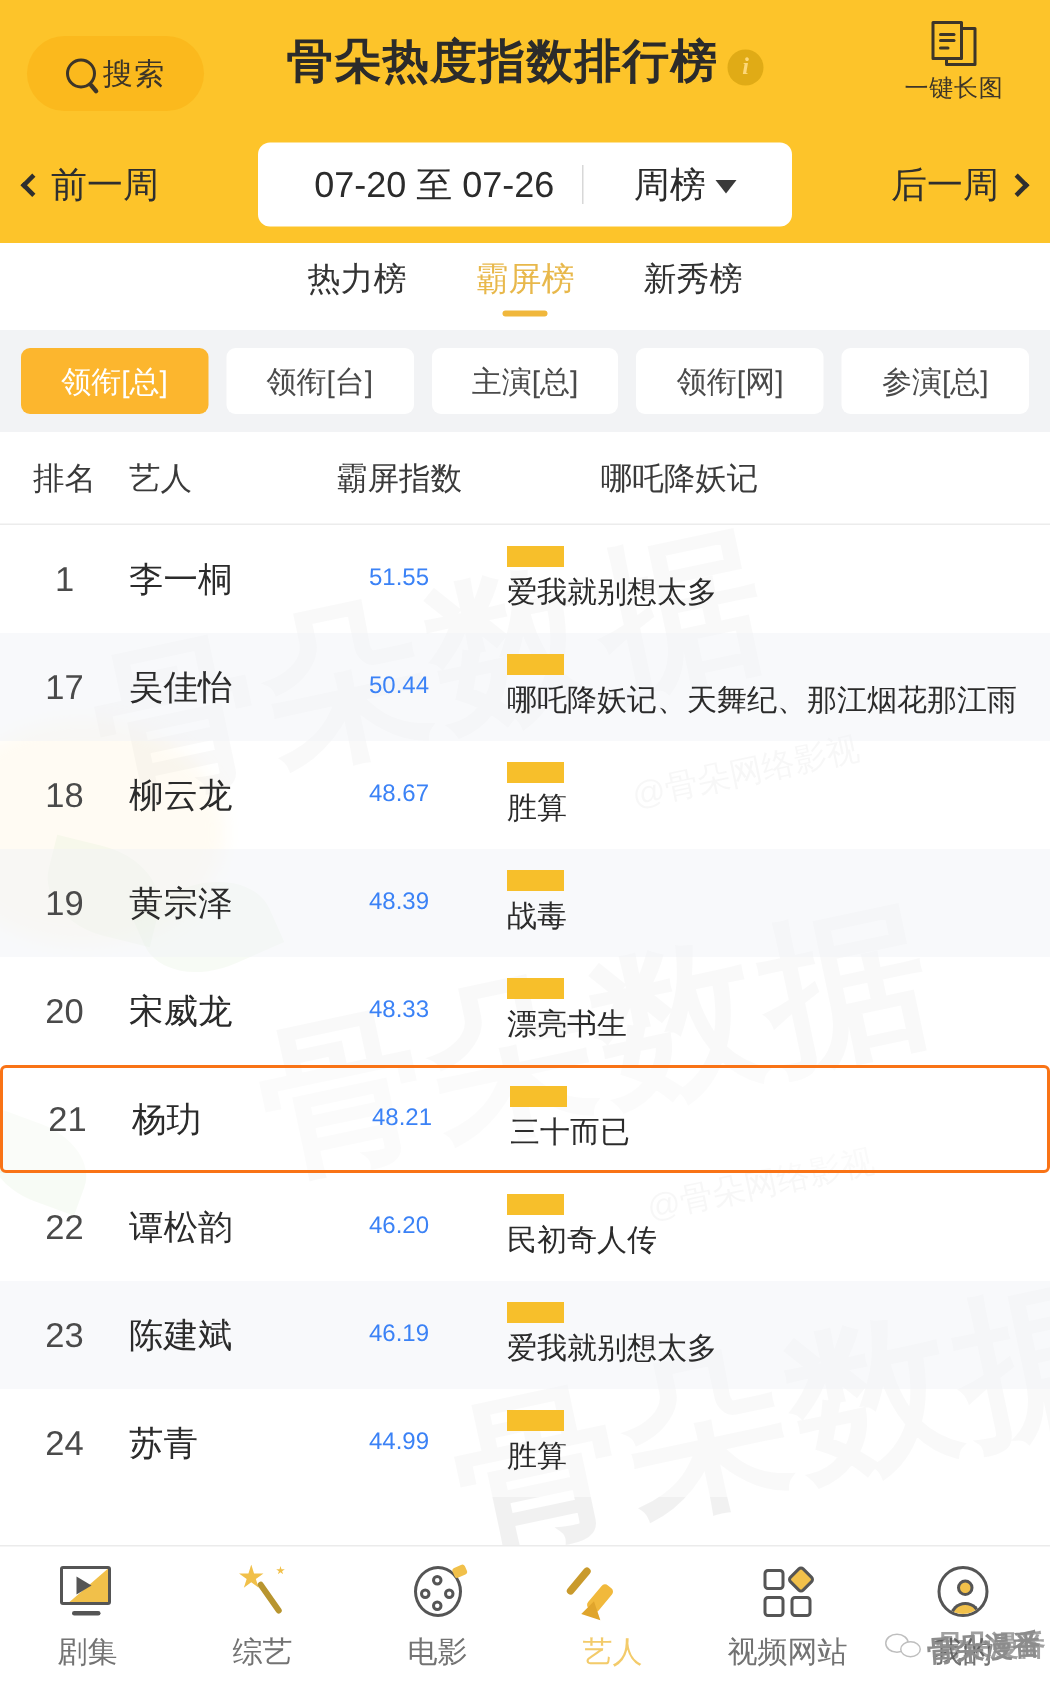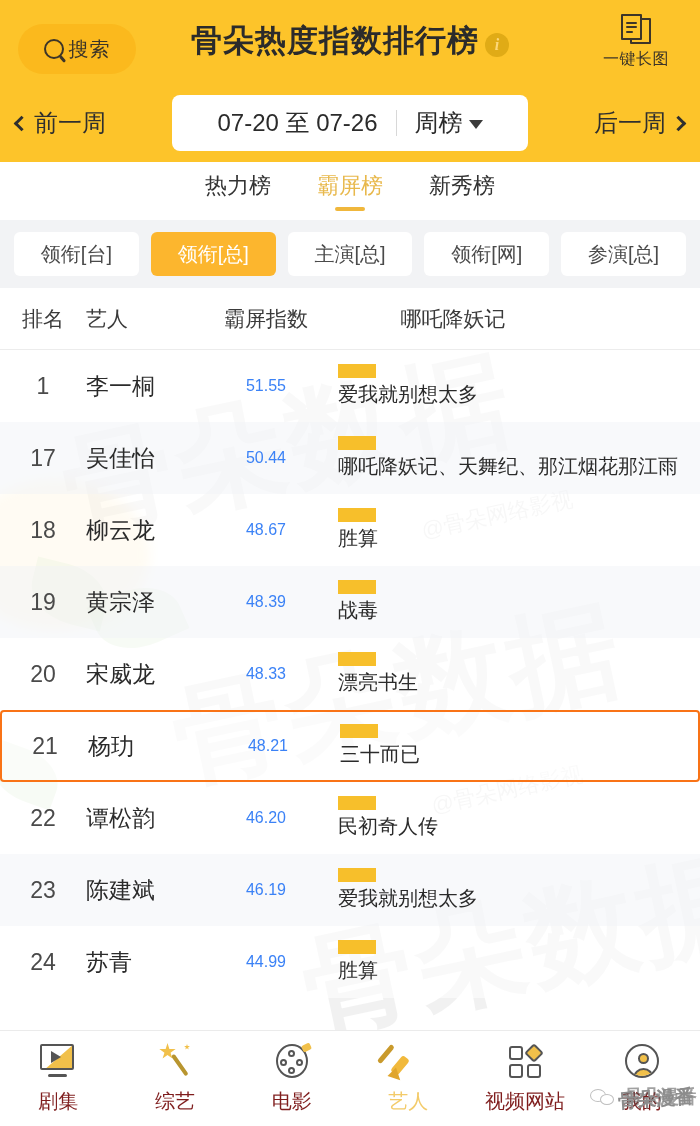--- a/index.html
+++ b/index.html
@@ -135,21 +135,21 @@
     gap: 0px;
     cursor: pointer;
   }
   .date-text {
     font-size: 24px; color: #2b2b2b; font-weight: 500;
     padding-right: 18px;
   }
   .date-sep { width: 1px; height: 26px; background: #d8d8d8; }
   .period-box {
     display: flex; align-items: center; gap: 6px;
-    padding-left: 18px;
+    padding-left: 34px;
   }
   .period-text { font-size: 24px; color: #2b2b2b; }
   .caret-down {
     width: 0; height: 0;
     border-left: 7px solid transparent;
     border-right: 7px solid transparent;
     border-top: 9px solid #3a3a3a;
     margin-top: 3px;
   }
 
@@ -286,21 +286,21 @@
     background: #ffffff;
     border-top: 1px solid #ebebeb;
     display: flex; align-items: center;
     position: relative;
   }
   .nav-item {
     flex: 1;
     display: flex; flex-direction: column; align-items: center;
     gap: 6px; cursor: pointer;
   }
-  .nav-label { font-size: 20px; color: #7f1d1d; }
+  .nav-label { font-size: 20px; color: #737373; }
   .nav-item.active .nav-label { color: #f3cb6a; }
   .nav-ico { width: 42px; height: 40px; position: relative; }
 
   
   .ic-drama .scr {
     position: absolute; left: 3px; top: 2px;
     width: 34px; height: 26px;
     border: 2.5px solid #555; border-radius: 2px;
     overflow: hidden;
   }
@@ -493,22 +493,22 @@
     </div>
   </div>
 
   <div class="tabs">
     <div class="tab"><span>热力榜</span></div>
     <div class="tab active"><span>霸屏榜</span></div>
     <div class="tab"><span>新秀榜</span></div>
   </div>
 
   <div class="chips">
+    <div class="chip active">领衔[总]</div>
     <div class="chip">领衔[台]</div>
-    <div class="chip active">领衔[总]</div>
     <div class="chip">主演[总]</div>
     <div class="chip">领衔[网]</div>
     <div class="chip">参演[总]</div>
   </div>
 
   <div class="thead">
     <div class="col-rank">排名</div>
     <div class="col-name">艺人</div>
     <div class="col-index">霸屏指数</div>
     <div class="col-work">哪吒降妖记</div>

